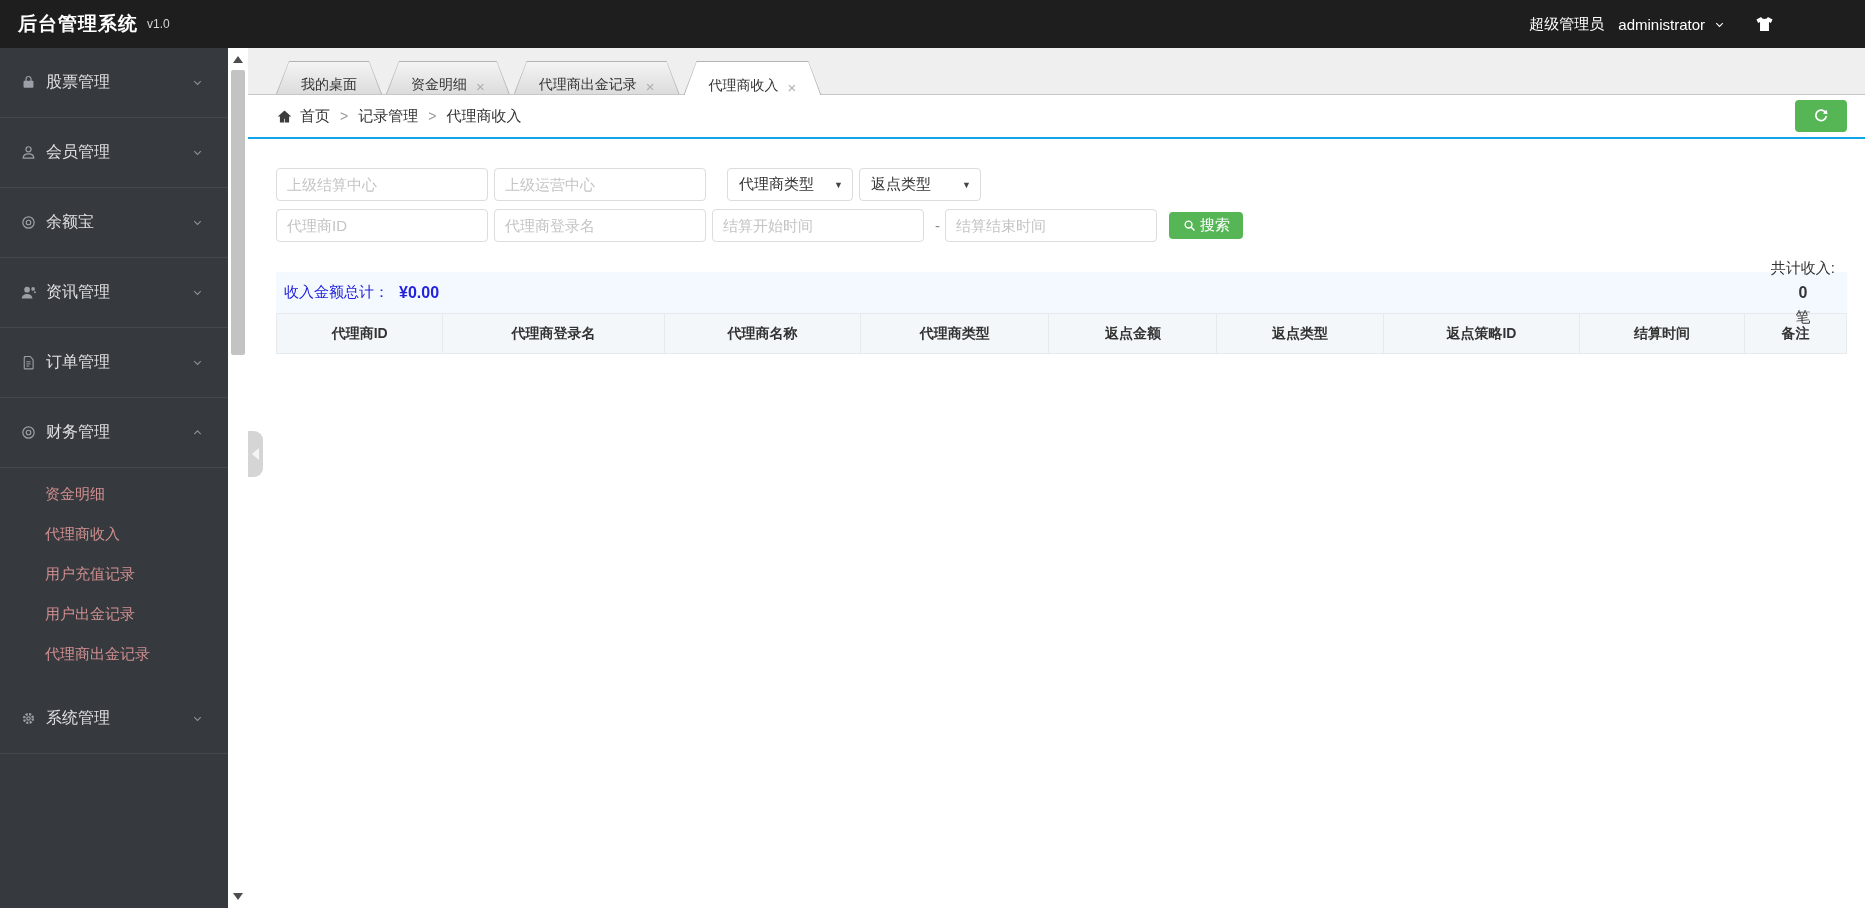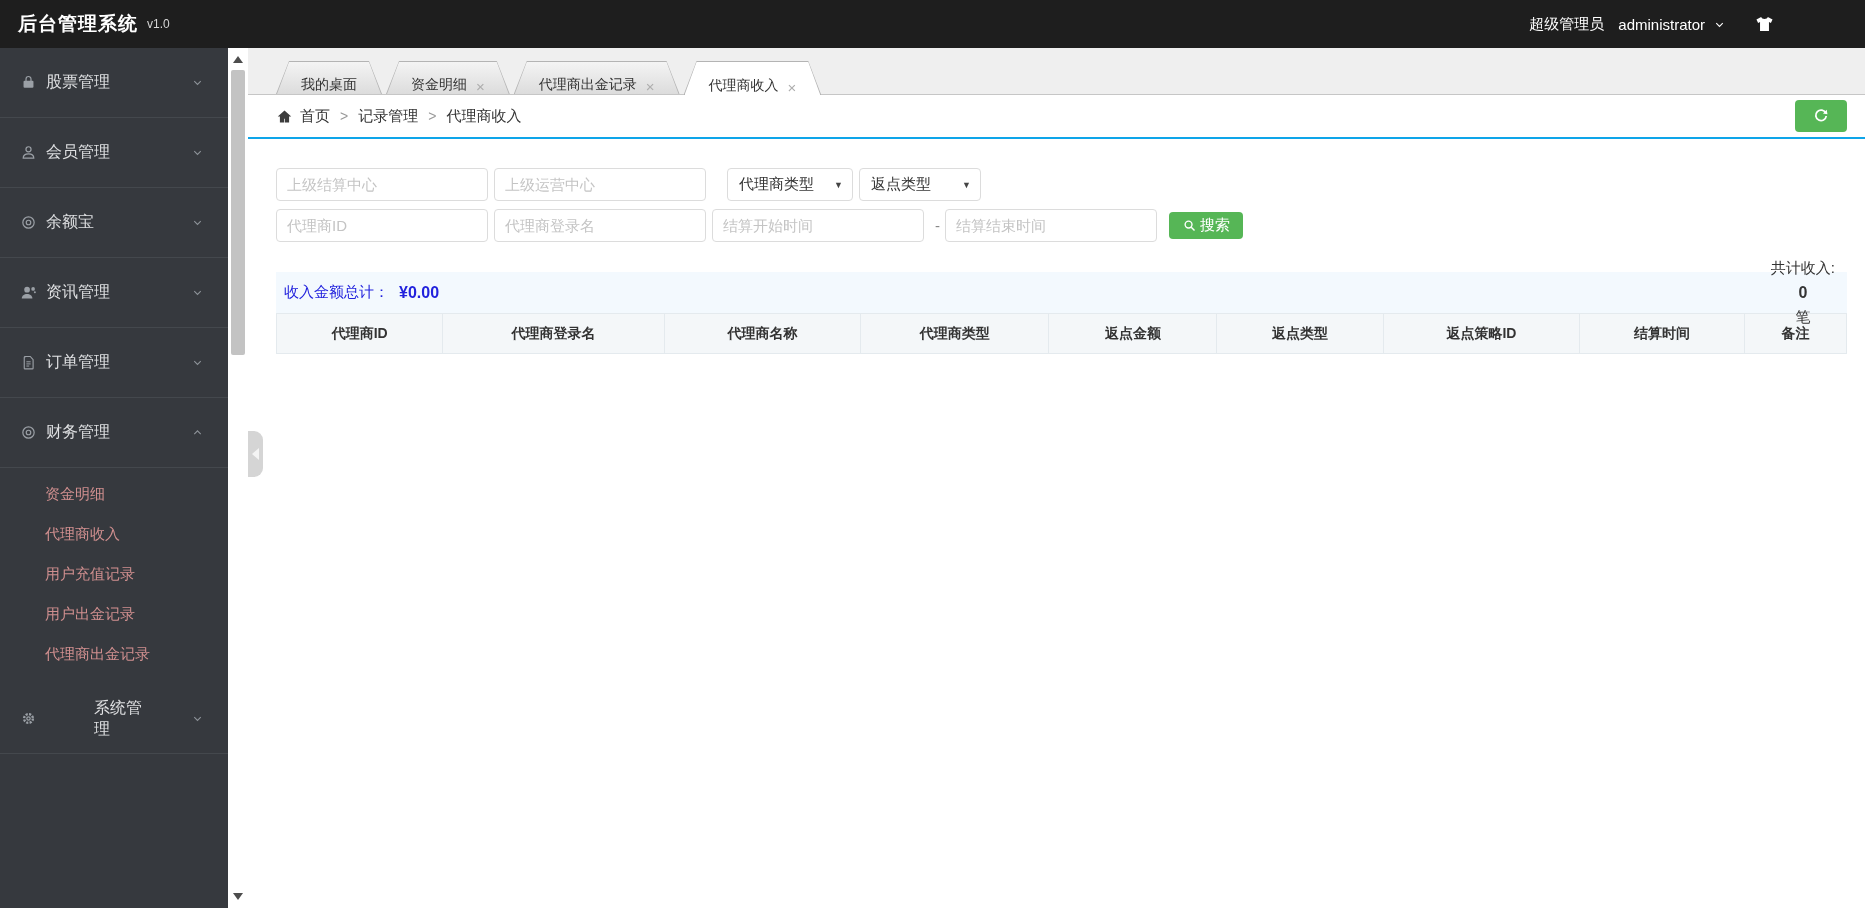--- a/index.html
+++ b/index.html
@@ -33,21 +33,21 @@
     height:70px; display:flex; align-items:center; padding:0 24px 0 20px;
     color:#dfe0e2; font-size:16px; cursor:pointer; border-bottom:1px solid #44484d;
   }
   .nav-icon { width:17px; height:17px; color:#9ba0a6; margin-right:9px; flex:none; }
   .nav-caret { width:13px; height:13px; color:#8e9399; margin-left:auto; flex:none; }
   .submenu { padding:6px 0 10px 0; }
   .subitem {
     height:40px; display:flex; align-items:center; padding-left:45px;
     color:#d08f8f; font-size:15px; cursor:pointer;
   }
-  .nav-item.last { border-bottom:1px solid #44484d;gap:48px; }
+  .nav-item.last { border-bottom:1px solid #44484d; }
 
   
   .side-scroll { width:20px; background:#ffffff; position:relative; flex:none; }
   .scroll-arrow-up, .scroll-arrow-down {
     position:absolute; left:5px; width:0; height:0; cursor:pointer;
     border-left:5px solid transparent; border-right:5px solid transparent;
   }
   .scroll-arrow-up   { top:8px;    border-bottom:7px solid #4d4d4d; }
   .scroll-arrow-down { bottom:8px; border-top:7px solid #4d4d4d; }
   .scroll-thumb {

